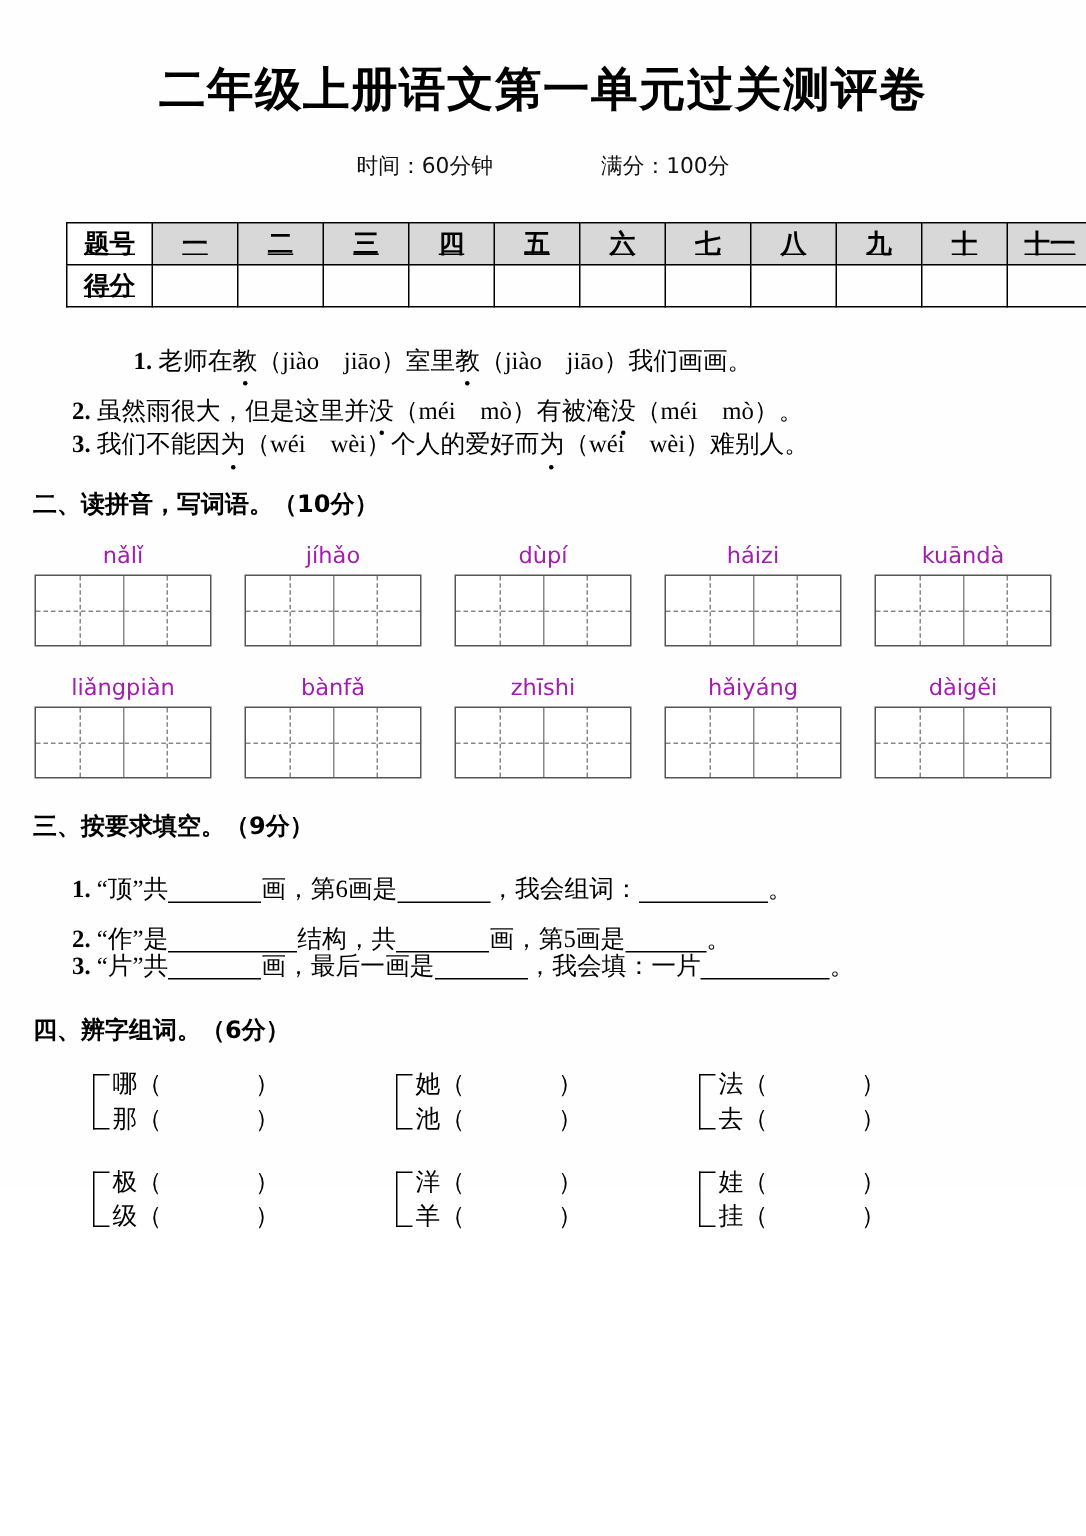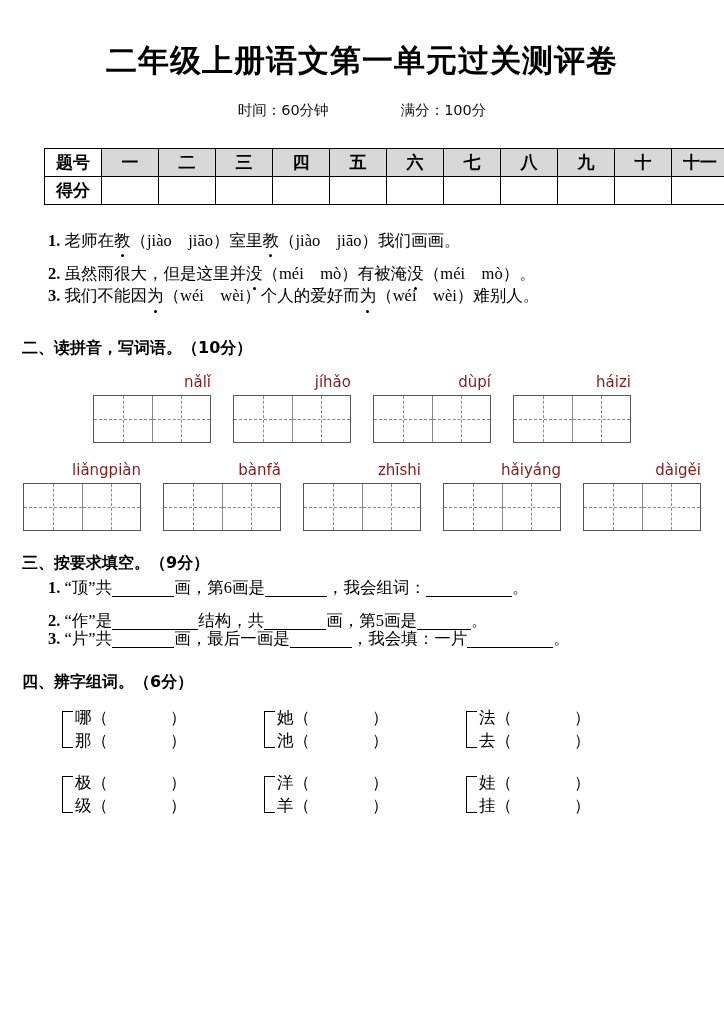--- a/index.html
+++ b/index.html
@@ -43,20 +43,21 @@
     font-family: "DejaVu Sans", "Liberation Sans", sans-serif;
     font-size: 14.5px;
     margin-top: 22px;
     color: #111;
   }
 
   
   .score-table-wrap {
     margin: 28px auto 0 auto;
     width: 636px;
+    text-decoration: underline;
   }
   table.score-table {
     border-collapse: collapse;
     width: 100%;
     table-layout: fixed;
   }
   table.score-table td {
     border: 1px solid #000;
     height: 27px;
     text-align: center;
@@ -119,25 +120,25 @@
   
   .py-row {
     display: flex;
     justify-content: center;
     gap: 22px;
     margin-top: 12px;
   }
   .py-group { width: 118px; }
   .py-labels {
     display: flex;
-    justify-content: flex-end;
+    justify-content: center;
     font-family: "DejaVu Sans", sans-serif;
     font-size: 14.5px;
     margin-bottom: 4px;
-    color: #7f1d1d;
+    color: #a21caf;
     white-space: nowrap;
   }
   .tzg {
     display: flex;
     border: 1.4px solid #555;
     height: 48px;
     box-sizing: border-box;
     background: #fff;
   }
   .tzg .cell {
@@ -249,37 +250,37 @@
         <td></td>
         <td></td>
 
       </tr>
     </tbody>
       </table>
   </div>
 
   <div style="margin-top:27px;">
 
-    <div class="q-line" style="margin-top:13px;">
+    <div class="q-line" style="margin-top:13px;margin-left:41px;">
       <span class="q-num">1.</span>
       <span>老师在</span><span class="dotchar">教</span><span>（jiào jiāo）室里</span><span class="dotchar">教</span><span>（jiào jiāo）我们画画。</span>
     </div>
 
     <div class="q-line" style="margin-top:15px;">
       <span class="q-num">2.</span>
       <span>虽然雨很大，但是这里并</span><span class="dotchar">没</span><span>（méi mò）有被淹</span><span class="dotchar">没</span><span>（méi mò）。</span>
     </div>
 
     <div class="q-line" style="margin-top:4px;">
       <span class="q-num">3.</span>
       <span>我们不能因</span><span class="dotchar">为</span><span>（wéi wèi）个人的爱好而</span><span class="dotchar">为</span><span>（wéi wèi）难别人。</span>
     </div>
   </div>
 
-  <div style="margin-top:32px;">
+  <div style="margin-top:20px;">
     <div class="sec-head">二、读拼音，写词语。（10分）</div>
 
     <div class="py-row" style="margin-top:14px;">
       <div class="py-group">
         <div class="py-labels">
           <span class="py">nǎ</span>
           <span class="py">lǐ</span>
         </div>
         <div class="tzg">
             <div class="cell"></div>
@@ -309,20 +310,30 @@
       <div class="py-group">
         <div class="py-labels">
           <span class="py">hái</span>
           <span class="py">zi</span>
         </div>
         <div class="tzg">
             <div class="cell"></div>
             <div class="cell"></div>
           </div>
       </div>
+      <div class="py-group">
+        <div class="py-labels">
+          <span class="py">kuān</span>
+          <span class="py">dà</span>
+        </div>
+        <div class="tzg">
+            <div class="cell"></div>
+            <div class="cell"></div>
+          </div>
+      </div>
     </div>
 
     <div class="py-row" style="margin-top:18px;">
       <div class="py-group">
         <div class="py-labels">
           <span class="py">liǎng</span>
           <span class="py">piàn</span>
         </div>
         <div class="tzg">
             <div class="cell"></div>
@@ -368,21 +379,21 @@
             <div class="cell"></div>
             <div class="cell"></div>
           </div>
       </div>
     </div>
   </div>
 
   <div style="margin-top:22px;">
     <div class="sec-head">三、按要求填空。（9分）</div>
 
-    <div class="q-line" style="margin-top:5px;">
+    <div class="q-line" style="margin-top:22px;">
       <span class="q-num">1.</span>
       <span>“顶”共</span><span class="blank b-md"></span><span>画，第6画是</span><span class="blank b-md"></span><span>，我会组词：</span><span class="blank b-lg"></span><span>。</span>
     </div>
 
     <div class="q-line" style="margin-top:15px;">
       <span class="q-num">2.</span>
       <span>“作”是</span><span class="blank b-lg"></span><span>结构，共</span><span class="blank b-md"></span><span>画，第5画是</span><span class="blank b-sm"></span><span>。</span>
     </div>
 
     <div class="q-line" style="">

